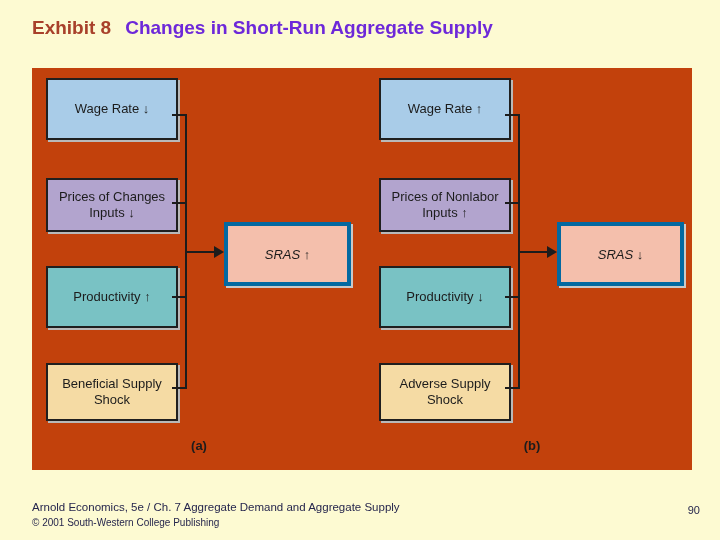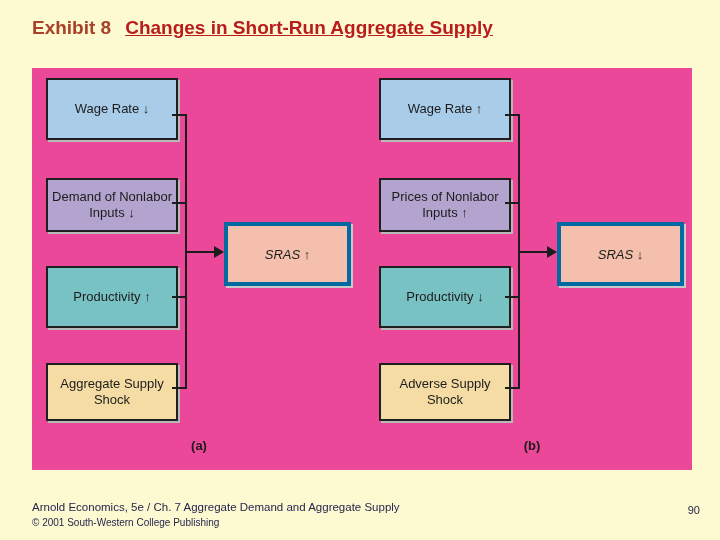--- a/index.html
+++ b/index.html
@@ -42,30 +42,30 @@
   .footer-line1{position:absolute;left:32px;top:501px;font-size:11.5px;color:#26264D;}
   .footer-line2{position:absolute;left:32px;top:517px;font-size:10px;color:#26264D;}
   .page-num{position:absolute;right:20px;top:504px;font-size:11px;color:#26264D;}
 </style>
 </head>
 <body>
 
 <div class="slide" style="background-color: rgb(253, 250, 210);">
 
   <div class="title-row">
-    <span class="title-exhibit" style="color: rgb(168, 64, 42);">Exhibit 8</span><span class="title-text" style="color: #b91c1c; text-decoration: underline;">Changes in Short-Run Aggregate Supply</span>
+    <span class="title-exhibit" style="color: rgb(168, 64, 42);">Exhibit 8</span><span class="title-text" style="color: #6d28d9;">Changes in Short-Run Aggregate Supply</span>
   </div>
 
-  <div class="panel" style="background-color: #ec4899; text-decoration: underline;">
+  <div class="panel" style="background-color: #c2410c; text-decoration: underline;">
 
     <div class="group g0">
       <div class="fbox fb0" style="background-color: rgb(169, 204, 232);">Wage Rate ↓</div>
-      <div class="fbox fb1" style="background-color: rgb(178, 164, 206);">Demand of Nonlabor Inputs ↓</div>
+      <div class="fbox fb1" style="background-color: rgb(178, 164, 206);">Prices of Changes Inputs ↓</div>
       <div class="fbox fb2" style="background-color: rgb(121, 194, 196);">Productivity ↑</div>
-      <div class="fbox fb3" style="background-color: rgb(245, 219, 164);">Aggregate Supply Shock</div>
+      <div class="fbox fb3" style="background-color: rgb(245, 219, 164);">Beneficial Supply Shock</div>
 
       <div class="stub st0"></div>
       <div class="stub st1"></div>
       <div class="stub st2"></div>
       <div class="stub st3"></div>
       <div class="trunk"></div>
       <div class="ashaft"></div>
       <div class="ahead"></div>
 
       <div class="sras" style="background-color: rgb(244, 191, 172);">SRAS ↑</div>

